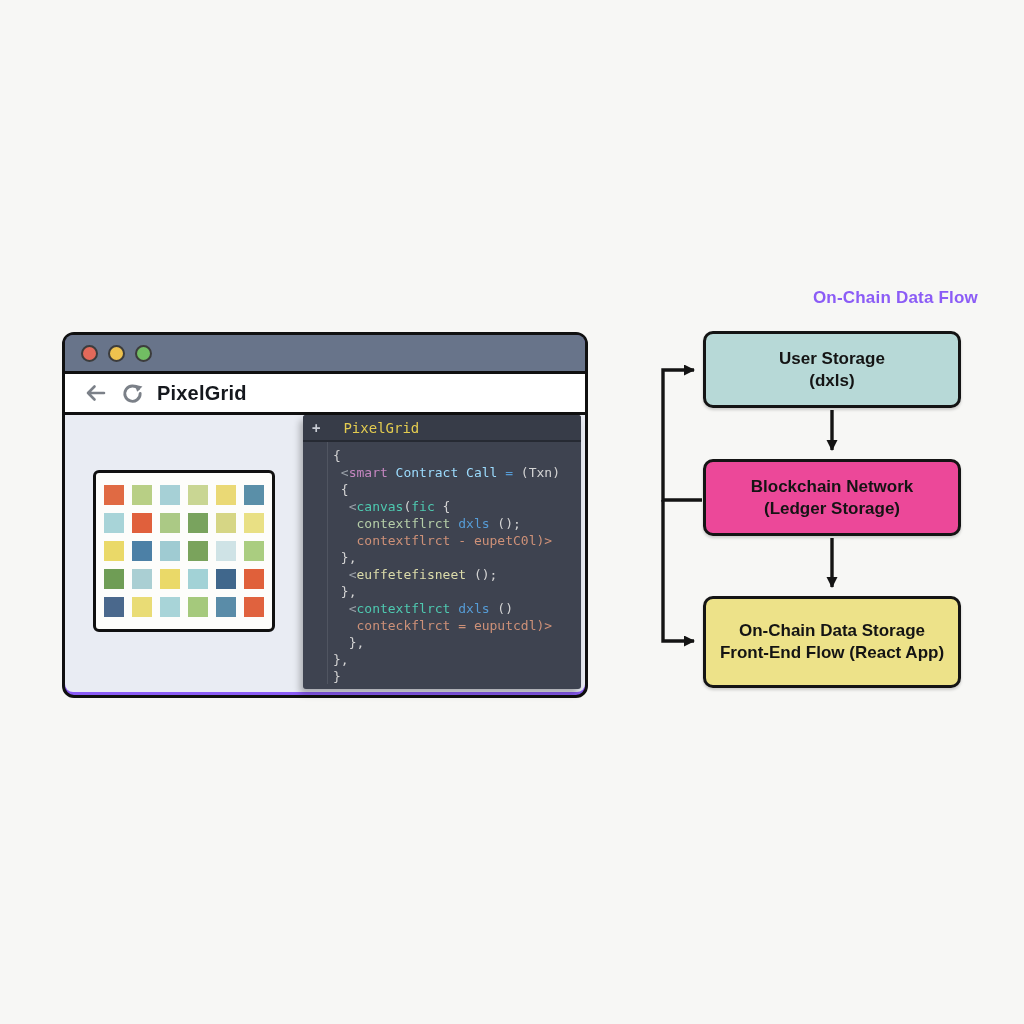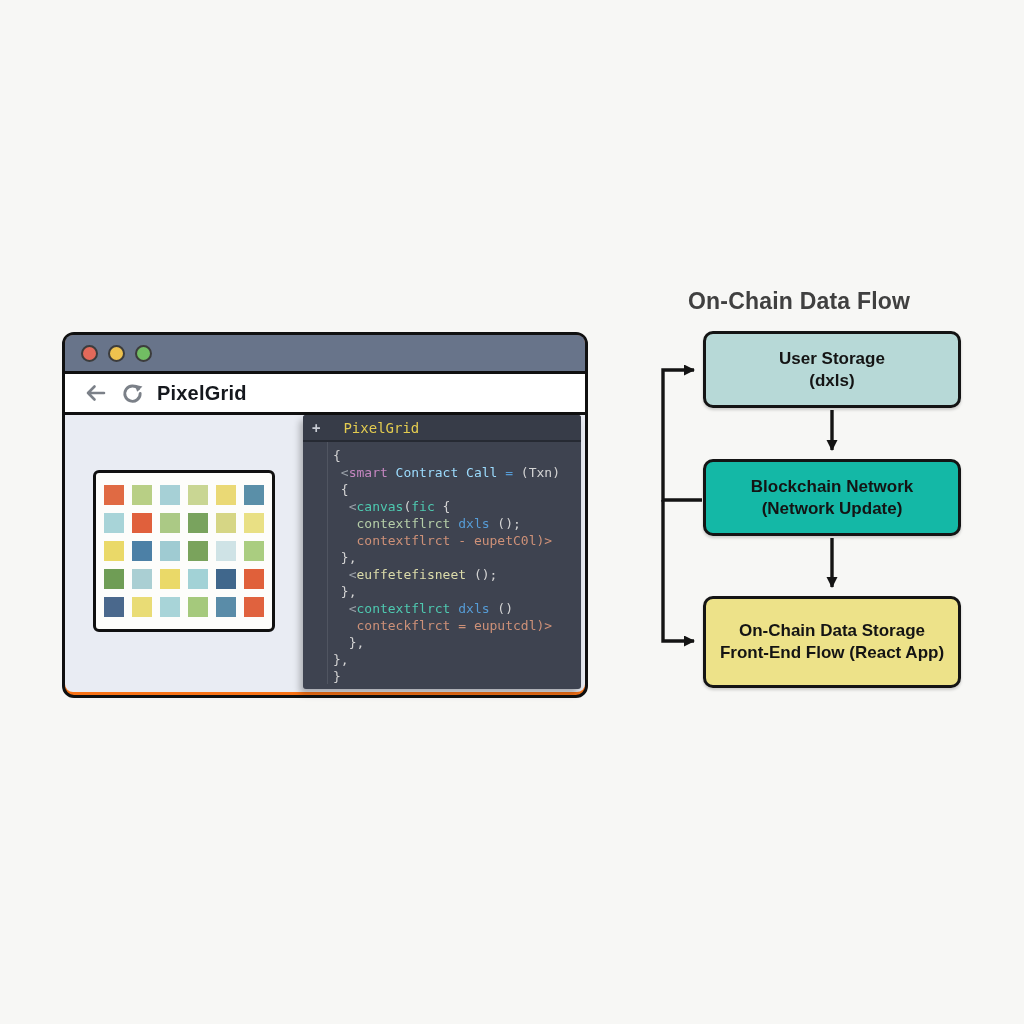--- a/index.html
+++ b/index.html
@@ -4,21 +4,21 @@
 <style>
   html,body{margin:0;padding:0;}
   body{
     width:1024px;height:1024px;position:relative;overflow:hidden;
     background:#f7f7f5;
     font-family:"Liberation Sans", sans-serif;
   }
   
   .browser-window{
     position:absolute;left:62px;top:332px;width:520px;height:360px;
-    background:#f97316;border:3px solid #101010;border-radius:12px;
+    background:#8b5cf6;border:3px solid #101010;border-radius:12px;
   }
   .titlebar{
     height:36px;background:#68748a;border-bottom:3px solid #101010;
     border-radius:8px 8px 0 0;display:flex;align-items:center;padding-left:16px;gap:10px;
   }
   .traffic-light{width:17px;height:17px;border-radius:50%;border:2px solid #3c3c3c;box-sizing:border-box;}
   .toolbar{
     height:38px;background:#ffffff;border-bottom:3px solid #101010;
     display:flex;align-items:center;gap:13px;padding-left:18px;
   }
@@ -52,22 +52,22 @@
   .code-area{
     padding:5px 0 0 30px;
     font-family:"DejaVu Sans Mono", monospace;font-size:13px;line-height:17px;
     white-space:pre;
   }
   .tk-white{color:#d4d4d4}.tk-gray{color:#9aa0a8}.tk-pink{color:#c586c0}
   .tk-lblue{color:#9cdcfe}.tk-blue{color:#569cd6}.tk-teal{color:#4ec9b0}
   .tk-green{color:#b5cea8}.tk-tan{color:#ce9178}.tk-cream{color:#dcdcaa}
   
   .flow-title{
-    position:absolute;left:688px;top:288px;width:290px;text-align:left;
-    font-size:23px;font-weight:bold;color:#404040;letter-spacing:.2px;
+    position:absolute;left:688px;top:288px;width:290px;text-align:right;
+    font-size:17px;font-weight:bold;color:#8b5cf6;letter-spacing:.2px;
   }
   .flow-box{
     position:absolute;left:703px;width:258px;box-sizing:border-box;
     border:3px solid #141414;border-radius:10px;
     display:flex;flex-direction:column;align-items:center;justify-content:center;
     font-weight:bold;font-size:17px;color:#141414;text-align:center;
     box-shadow:0 2px 3px rgba(0,0,0,.18);
   }
   .flow-box .l1,.flow-box .l2{line-height:22px;}
   #flow-box-0{top:331px;height:77px;}
@@ -147,23 +147,23 @@
 
   </div>
 </div>
 
 <div class="flow-title">On-Chain Data Flow</div>
 
 <div class="flow-box" id="flow-box-0" style="background: rgb(183, 217, 215);">
   <span class="l1">User Storage</span>
   <span class="l2">(dxls)</span>
 </div>
-<div class="flow-box" id="flow-box-1" style="background: #14b8a6;">
+<div class="flow-box" id="flow-box-1" style="background: #ec4899;">
   <span class="l1">Blockchain Network</span>
-  <span class="l2">(Network Update)</span>
+  <span class="l2">(Ledger Storage)</span>
 </div>
 <div class="flow-box" id="flow-box-2" style="background: rgb(237, 226, 137);">
   <span class="l1">On-Chain Data Storage</span>
   <span class="l2">Front-End Flow (React App)</span>
 </div>
 
 <svg class="connector-layer" width="1024" height="1024" viewBox="0 0 1024 1024">
   <defs>
     <marker id="ah" markerWidth="12" markerHeight="12" refX="10" refY="5.5" orient="auto" markerUnits="userSpaceOnUse">
       <path d="M0,0 L11,5.5 L0,11 Z" fill="#141414"></path>

